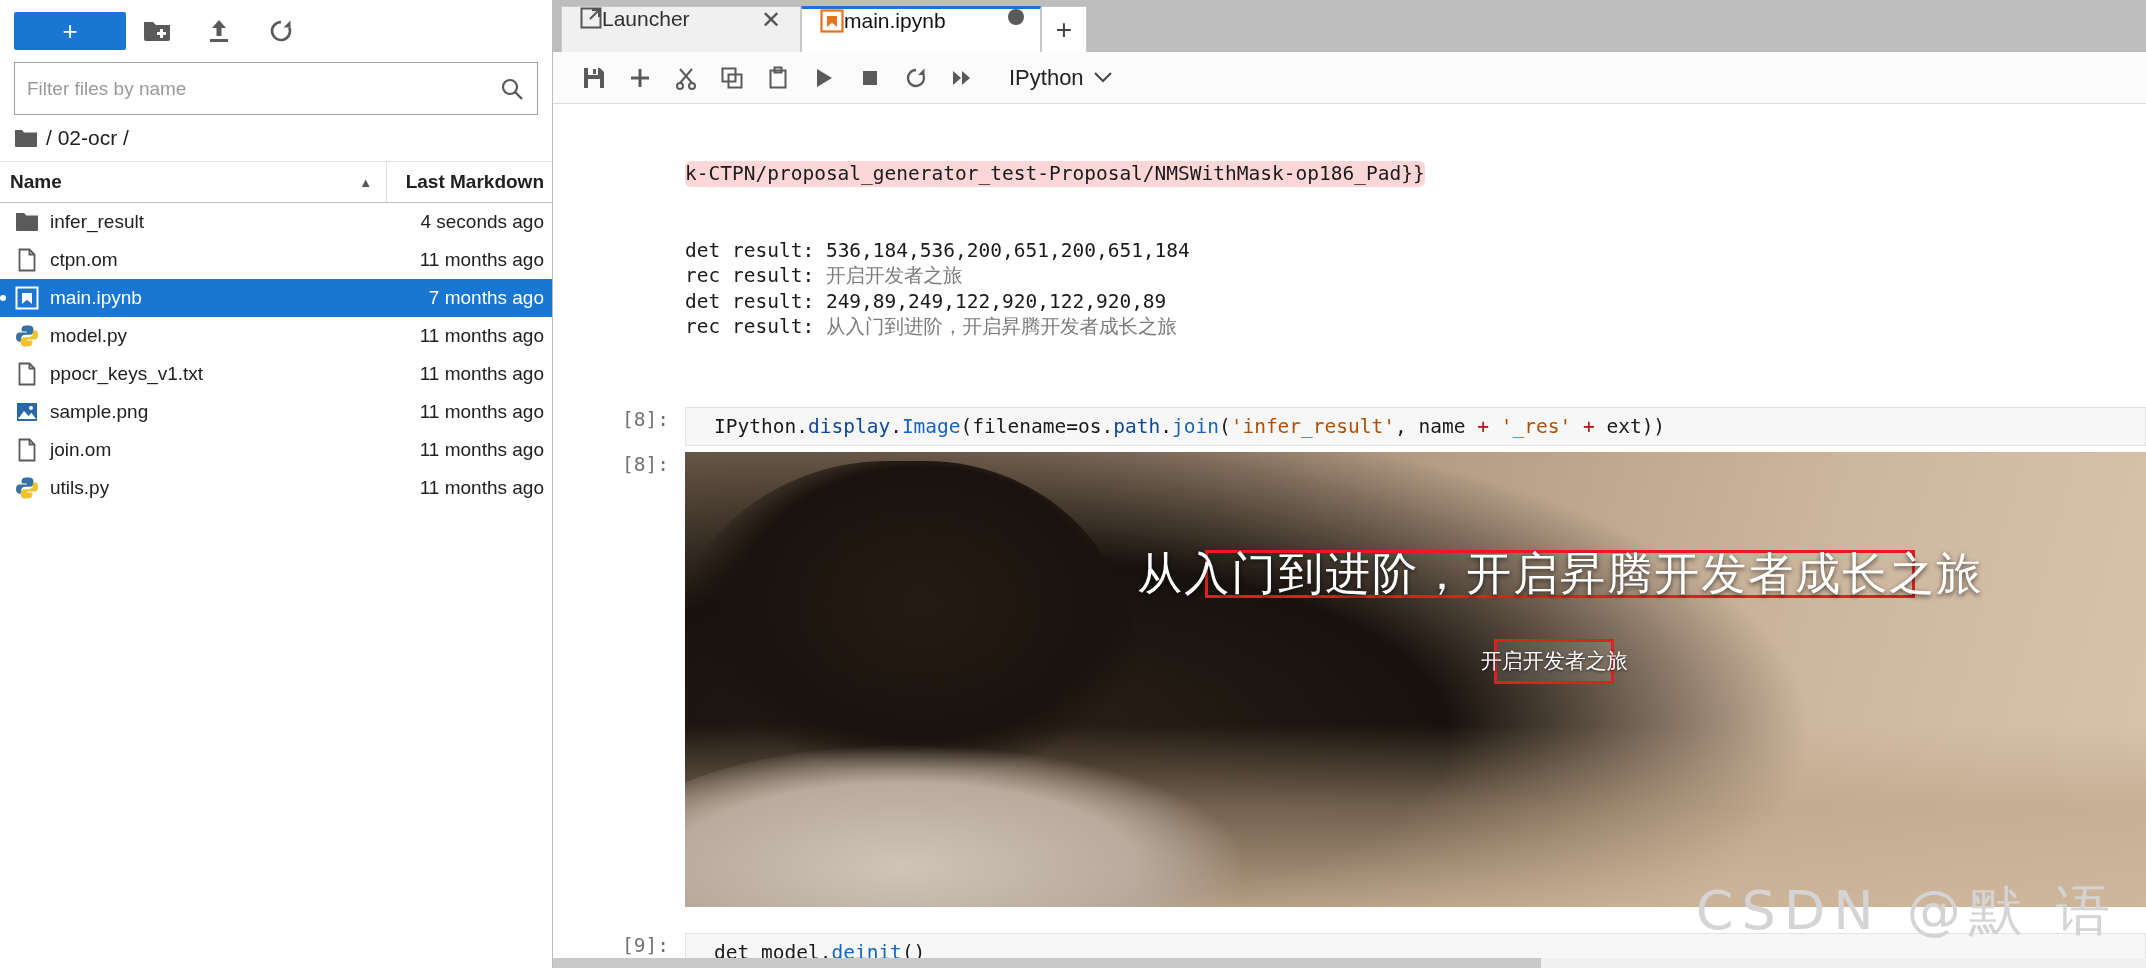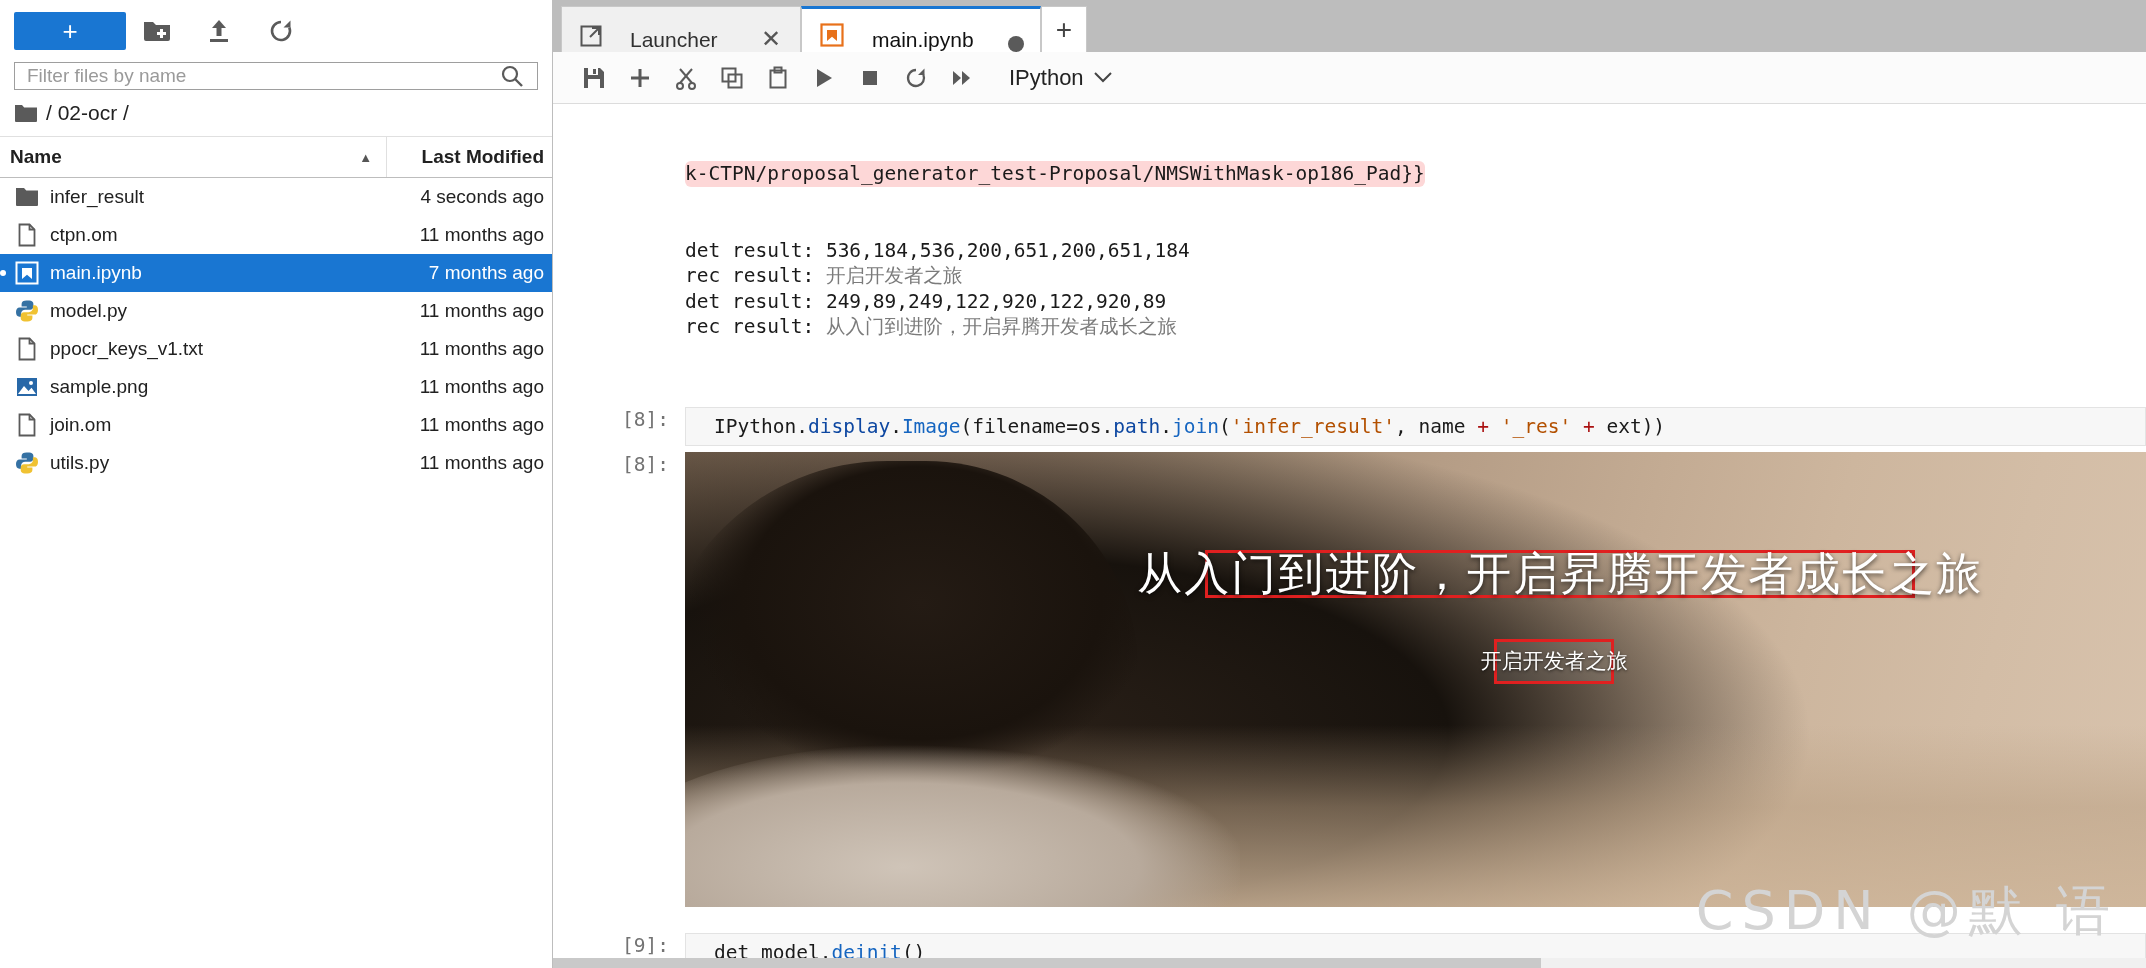--- a/index.html
+++ b/index.html
@@ -51,21 +51,21 @@
     width: 62px; height: 38px;
     display: flex; align-items: center; justify-content: center;
     cursor: pointer;
     background: transparent;
     border: none;
   }
   .fb-icon-btn svg { display:block; }
 
   .fb-filter-wrap {
     margin: 4px 14px 0 14px;
-    height: 28px;
+    height: 53px;
     border: 1px solid #9e9e9e;
     display: flex;
     align-items: center;
     background: #fff;
   }
   .fb-filter-input {
     flex: 1;
     border: none;
     outline: none;
     font-size: 19px;
@@ -163,22 +163,22 @@
     height: 52px;
     display: flex;
     align-items: flex-end;
     background: #bdbdbd;
     padding-left: 8px;
     gap: 0;
   }
   .tab {
     height: 46px;
     display: flex;
-    align-items: flex-end;
-    gap: 28px;
+    align-items: flex-start;
+    gap: 0;
     padding: 0 16px 0 18px;
     background: #f0f0f0;
     border: 1px solid #c8c8c8;
     border-bottom: none;
     font-size: 21px;
     color: #303030;
     min-width: 240px;
     cursor: pointer;
     position: relative;
   }
@@ -434,21 +434,21 @@
         </svg>
       </span>
       <span class="crumb">/ 02-ocr /</span>
     </div>
 
     <div class="fb-header">
       <div class="col-name">
         <span>Name</span>
         <span class="sort-caret">▲</span>
       </div>
-      <div class="col-mod">Last Modified</div>
+      <div class="col-mod">Last Markdown</div>
     </div>
 
     <div class="fb-list" id="file-list">
         <div class="fb-row">
           <span class="f-icon">
             <svg width="24" height="24" viewBox="0 0 24 24" style="display: block;">
               <path d="M1 3h8l2.3 2.6H23V20a1 1 0 0 1-1 1H2a1 1 0 0 1-1-1V3z" fill="#5a5a5a"></path>
             </svg>
           </span>
           <span class="f-name">infer_result</span>

